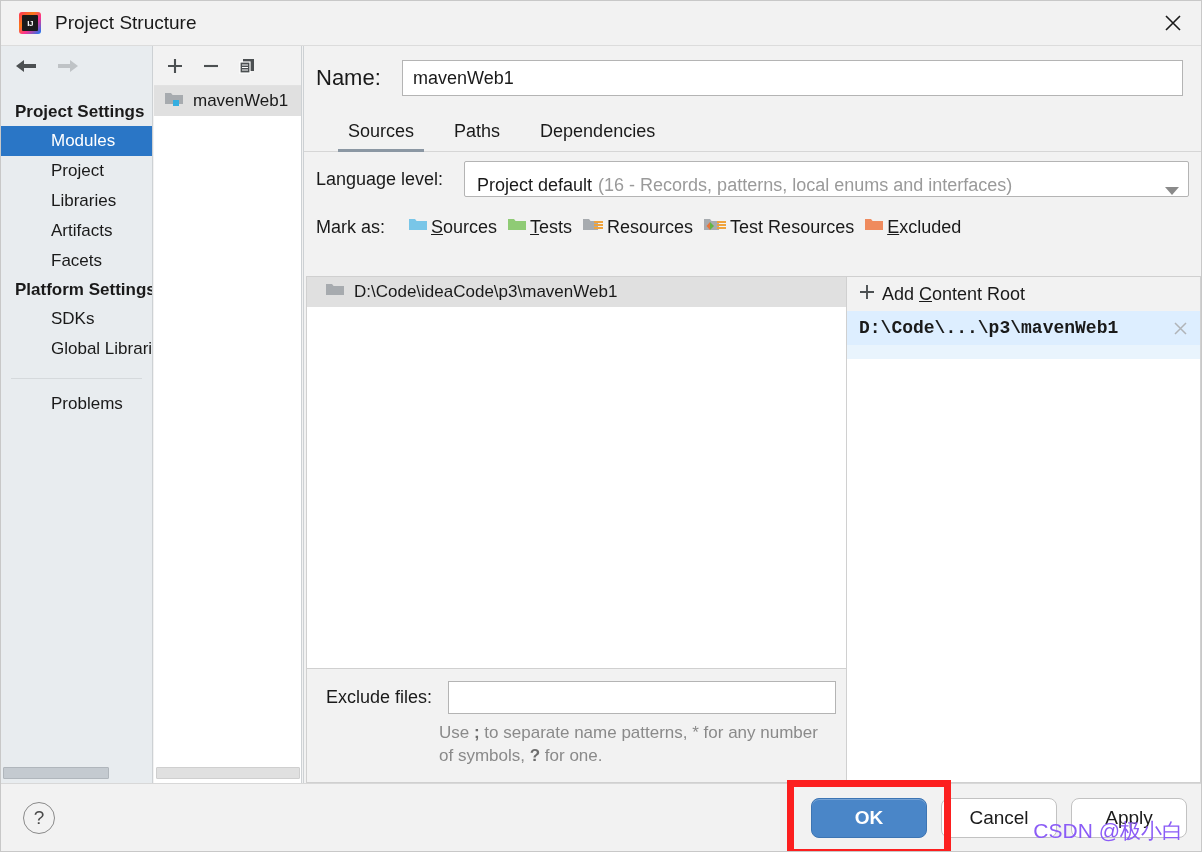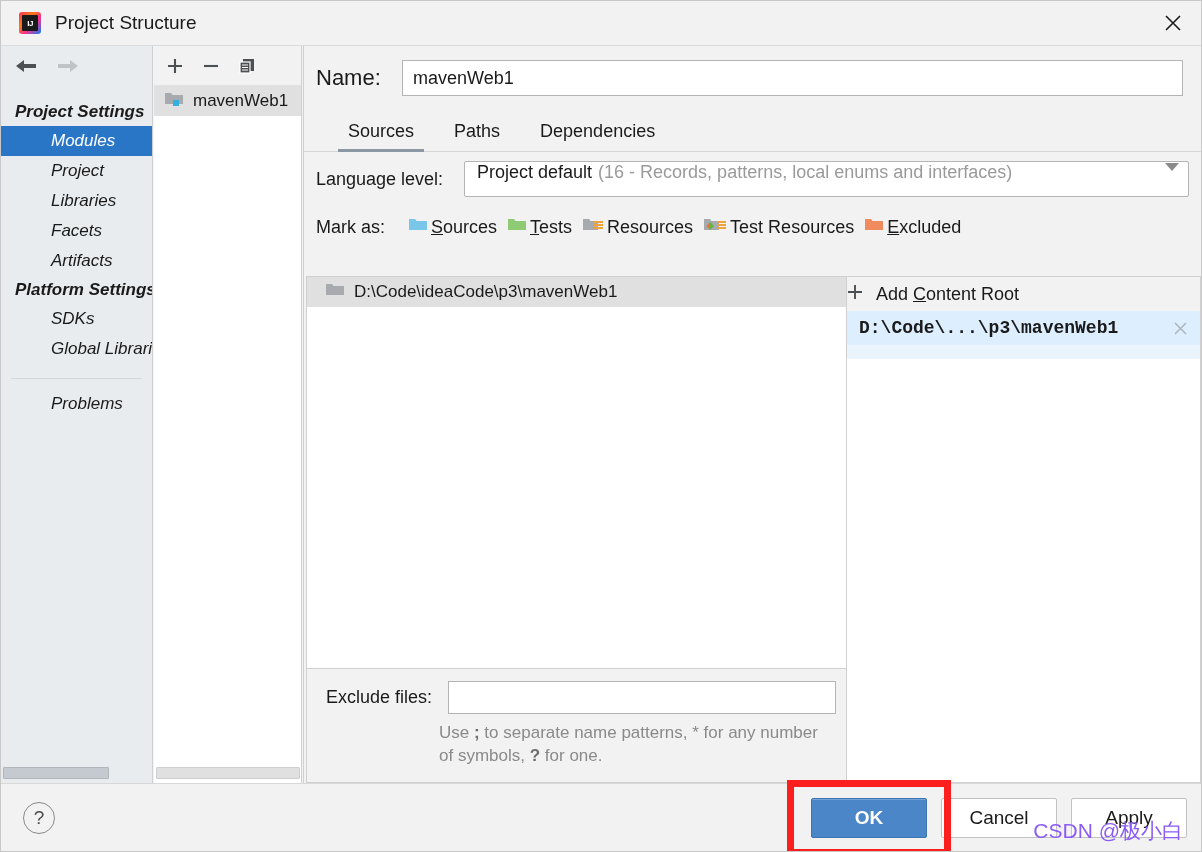--- a/index.html
+++ b/index.html
@@ -49,21 +49,21 @@
   #sidebar {
     position: absolute; left: 0; top: 45px; width: 152px; bottom: 68px;
     background: #e8ecef;
     border-right: 1px solid #cdd1d4;
     overflow: hidden;
   }
   #nav-arrows {
     height: 40px; display: flex; align-items: center; padding-left: 12px; gap: 16px;
   }
   .nav-arrow { cursor: pointer; line-height: 0; }
-  .side-list { margin-top: 12px; font-style: italic; }
+  .side-list { margin-top: 12px; }
   .side-group {
     font-size: 17px; font-weight: bold; color: #1a1a1a;
     padding: 4px 0 4px 14px; white-space: nowrap;
   }
   .side-item {
     font-size: 17px; color: #1a1a1a;
     padding: 5px 0 5px 50px; white-space: nowrap; cursor: pointer;
   }
   .side-item.selected { background: #2a76c6; color: #ffffff; }
   .side-sep {
@@ -130,21 +130,21 @@
     height: 3px; background: #8b97a3;
   }
 
   #lang-row {
     display: flex; align-items: center; height: 54px; padding: 0 12px 0 12px;
   }
   #lang-label { font-size: 18px; color: #1a1a1a; width: 148px; }
   #lang-combo {
     flex: 1; height: 36px; background: #ffffff;
     border: 1px solid #b4b4b4; border-radius: 2px;
-    display: flex; align-items: flex-start; padding: 0 8px 0 12px;
+    display: flex; align-items: flex-end; padding: 0 8px 0 12px;
     font-size: 18px; cursor: pointer;
   }
   #lang-value { color: #1a1a1a; }
   #lang-hint { color: #9a9a9a; margin-left: 6px; }
   #lang-arrow { margin-left: auto; line-height: 0; }
 
   #mark-row {
     display: flex; align-items: center; height: 42px; padding-left: 12px; gap: 0;
   }
   #mark-label { font-size: 18px; color: #1a1a1a; width: 92px; }
@@ -184,22 +184,22 @@
     margin-left: 122px; margin-top: 8px;
     font-size: 17px; color: #8a8a8a; line-height: 1.35; max-width: 380px;
   }
   #exclude-hint b { color: #6d6d6d; }
 
   #roots-pane {
     flex: 1; background: #ffffff;
     border: 1px solid #d0d0d0;
   }
   #add-root-row {
-    display: flex; align-items: center; gap: 13px;
-    height: 34px; background: #f2f2f2; 
+    display: flex; align-items: center; gap: 7px;
+    height: 34px; background: #f2f2f2; padding-left: 12px;
     font-size: 18px; color: #1a1a1a; cursor: pointer;
   }
   #add-root-row u { text-decoration: underline; }
   .root-item {
     display: flex; align-items: center;
     height: 34px; background: #ddeeff; padding-left: 12px;
     font-size: 18px; font-weight: bold; color: #1a1a1a; cursor: pointer; font-family: Liberation Mono, monospace;
   }
   .root-item .root-x {
     margin-left: auto; margin-right: 12px; line-height: 0; cursor: pointer;
@@ -213,21 +213,21 @@
     display: flex; align-items: center;
   }
   #help-btn {
     margin-left: 22px; width: 32px; height: 32px; border-radius: 50%;
     border: 1px solid #8a8a8a; color: #4a4a4a;
     display: flex; align-items: center; justify-content: center;
     font-size: 19px; cursor: pointer; background: #f2f2f2;
   }
   #btn-group { margin-left: auto; margin-right: 14px; display: flex; align-items: center; gap: 14px; }
   .dlg-btn {
-    min-width: 116px; height: 40px; border-radius: 2px;
+    min-width: 116px; height: 40px; border-radius: 8px;
     font-size: 19px; font-family: inherit; cursor: pointer;
     display: flex; align-items: center; justify-content: center;
   }
   #ok-btn {
     background: #4a86c8; color: #ffffff; font-weight: bold;
     border: 1px solid #3d75b3; box-shadow: inset 0 1px 0 rgba(255,255,255,.25);
   }
   #cancel-btn, #apply-btn {
     background: #ffffff; color: #1a1a1a; border: 1px solid #c2c2c2;
   }
@@ -270,22 +270,22 @@
         <path d="M23 9 L15 3 L15 7 L3 7 L3 11 L15 11 L15 15 Z" fill="#bfc3c6"></path>
       </svg>
     </span>
   </div>
 
   <div class="side-list">
     <div class="side-group">Project Settings</div>
     <div class="side-item selected">Modules</div>
     <div class="side-item">Project</div>
     <div class="side-item">Libraries</div>
+    <div class="side-item">Artifacts</div>
     <div class="side-item">Facets</div>
-    <div class="side-item">Artifacts</div>
 
     <div class="side-group">Platform Settings</div>
     <div class="side-item">SDKs</div>
     <div class="side-item">Global Libraries</div>
 
     <div class="side-sep"></div>
     <div class="side-item">Problems</div>
   </div>
 
   <div id="sidebar-hscroll"></div>

